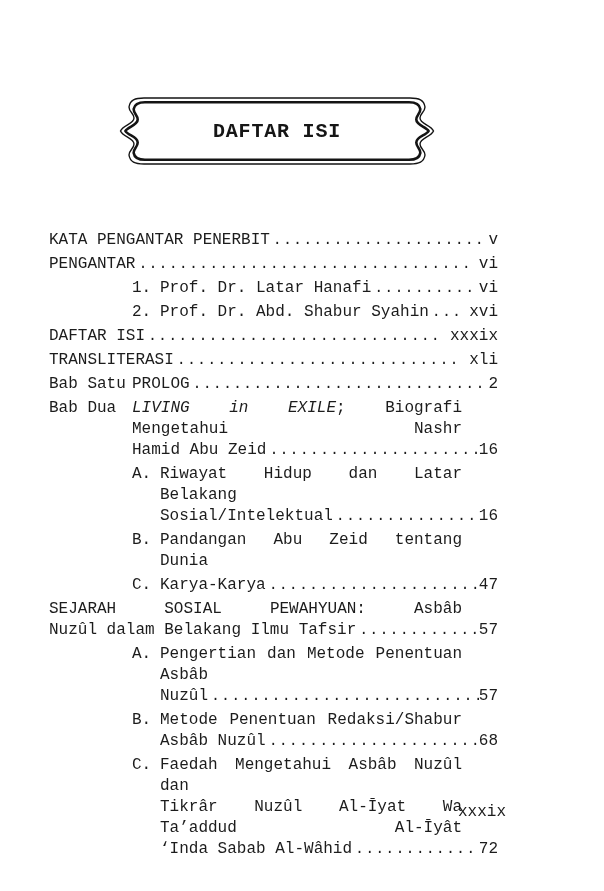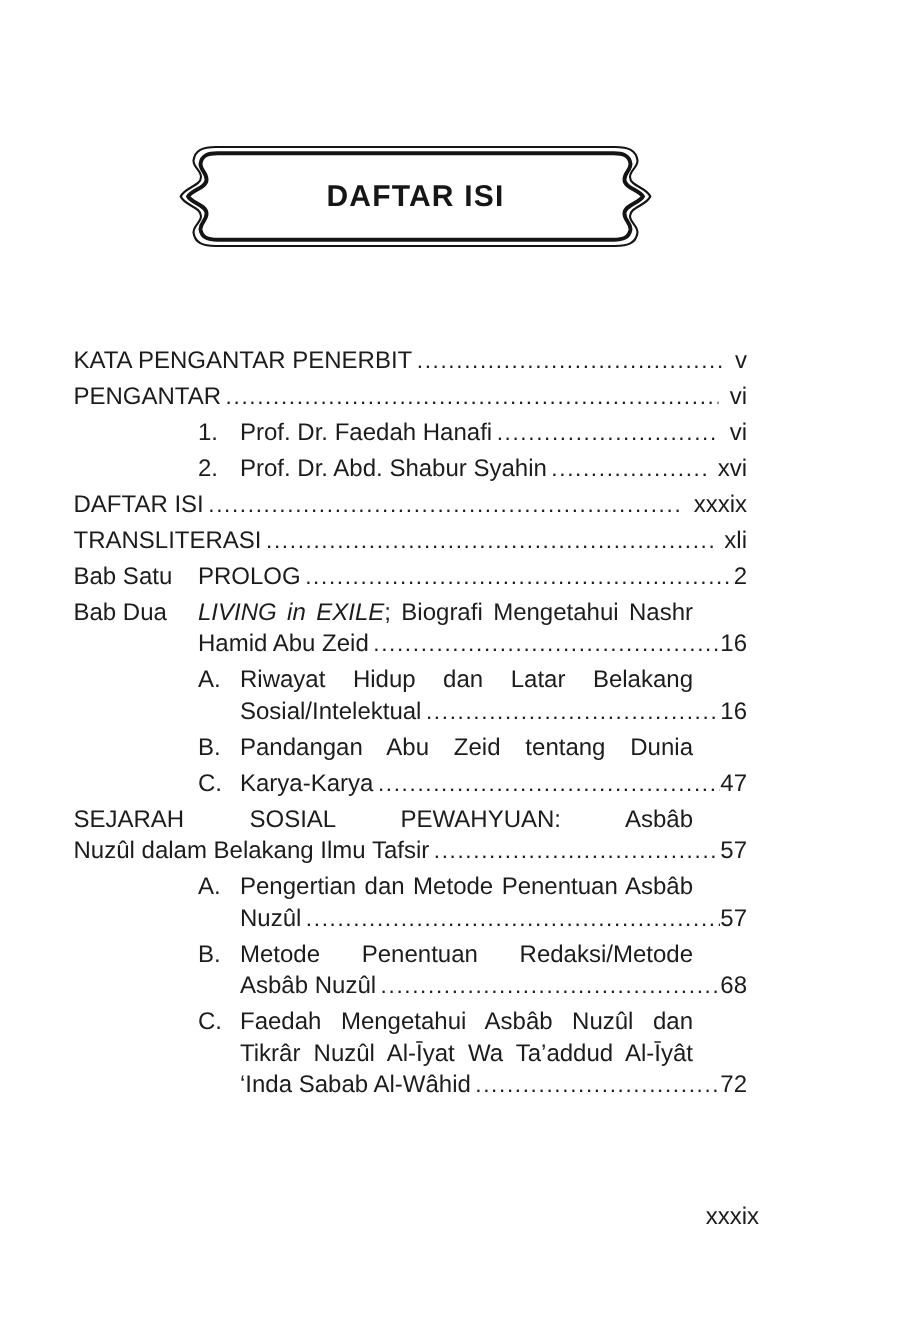--- a/index.html
+++ b/index.html
@@ -1,21 +1,21 @@
 <!DOCTYPE html>
 <html><head>
 <meta charset="utf-8">
 <style>
   html, body { margin: 0; padding: 0; background: #ffffff; }
   .page {
     position: relative;
     width: 604px; height: 891px;
     background: #ffffff;
     color: #1c1c1c;
-    font-family: Liberation Sans, sans-serif;
+    font-family: Liberation Mono, monospace;
     overflow: hidden;
   }
 
   
   .plaque {
     position: absolute;
     left: 118px; top: 96px;
     width: 318px; height: 70px;
   }
   .plaque svg { display: block; width: 100%; height: 100%; }
@@ -105,21 +105,21 @@
             <span class="dots"></span>
             <span class="pg roman">vi</span>
           </div>
         </div>
       </div>
       <div class="entry type-item">
         <div class="col-indent"></div>
         <div class="col-marker">1.</div>
         <div class="body">
           <div class="line last">
-            <span class="txt"><span>Prof. Dr. Faedah Hanafi</span></span>
+            <span class="txt"><span>Prof. Dr. Latar Hanafi</span></span>
             <span class="dots"></span>
             <span class="pg roman">vi</span>
           </div>
         </div>
       </div>
       <div class="entry type-item">
         <div class="col-indent"></div>
         <div class="col-marker">2.</div>
         <div class="body">
           <div class="line last">
@@ -217,21 +217,21 @@
             <span class="txt"><span>Nuzûl</span></span>
             <span class="dots"></span>
             <span class="pg">57</span>
           </div>
         </div>
       </div>
       <div class="entry type-item">
         <div class="col-indent"></div>
         <div class="col-marker">B.</div>
         <div class="body">
-          <div class="line just"><span>Metode Penentuan Redaksi/Metode</span></div>
+          <div class="line just"><span>Metode Penentuan Redaksi/Shabur</span></div>
           <div class="line last">
             <span class="txt"><span>Asbâb Nuzûl</span></span>
             <span class="dots"></span>
             <span class="pg">68</span>
           </div>
         </div>
       </div>
       <div class="entry type-item">
         <div class="col-indent"></div>
         <div class="col-marker">C.</div>

